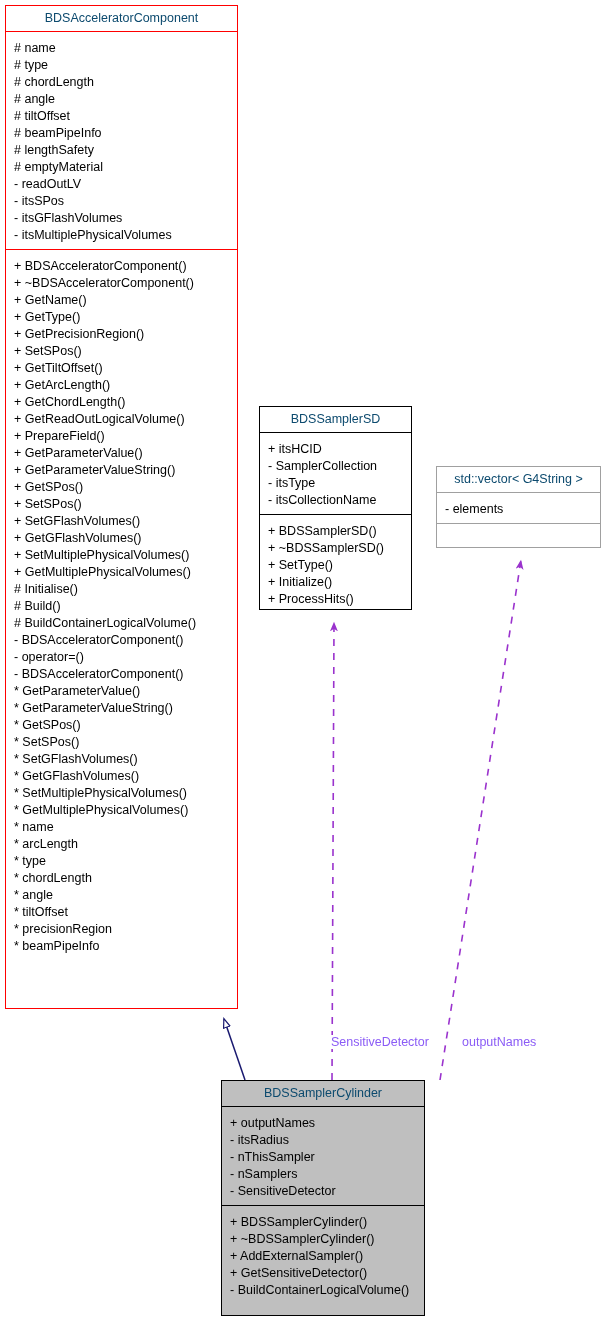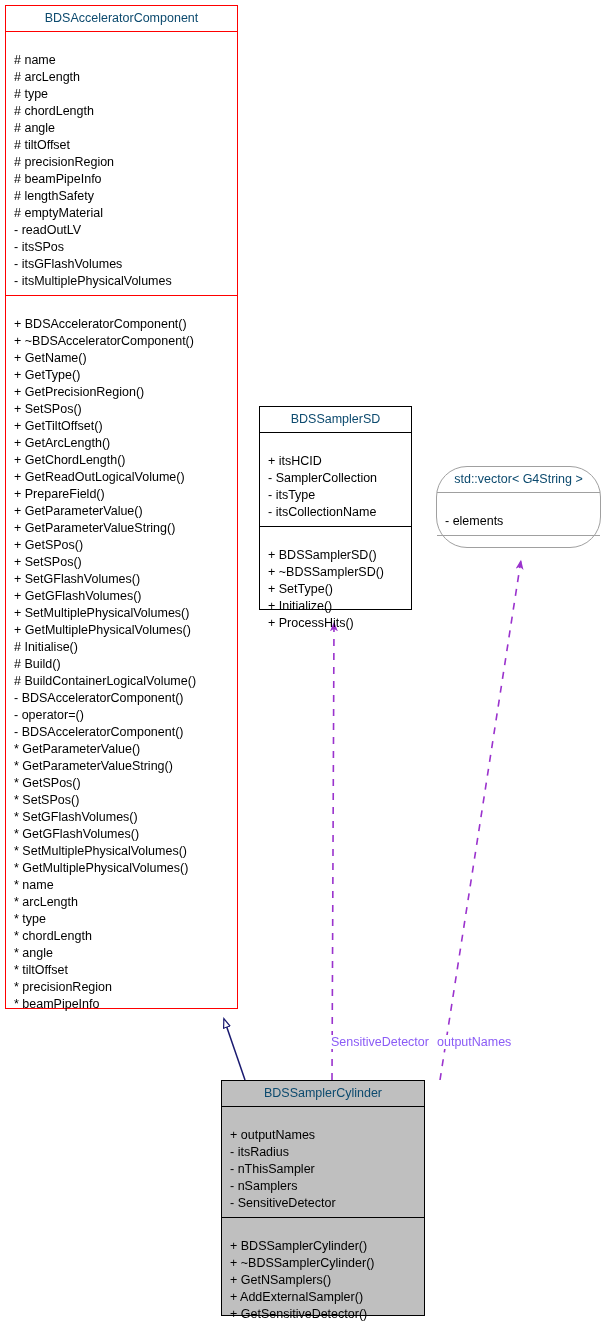--- a/index.html
+++ b/index.html
@@ -41,21 +41,21 @@
     font-size: 12.5px;
     line-height: 14px;
     color: #0c4a6e;
     padding: 5px 6px 6px 6px;
     white-space: nowrap;
     overflow: hidden;
   }
   .uml-compartment {
     box-sizing: border-box;
     border-top: 1px solid #000000;
-    padding: 20px 0 5px 0;
+    padding: 8px 0 5px 0;
   }
   .uml-compartment.empty-compartment {
     min-height: 22px;
   }
   .uml-row {
     font-size: 12.5px;
     line-height: 17px;
     color: #000000;
     padding: 0 6px 0 8px;
     white-space: nowrap;
@@ -121,32 +121,30 @@
     <g>
       <path d="M 332 1080 L 334 622" fill="none" stroke="#9a32cd" stroke-width="1.6" stroke-dasharray="7,7" marker-end="url(#solid-arrow)"></path>
     </g>
 
     <g>
       <path d="M 440 1080 L 521 560" fill="none" stroke="#9a32cd" stroke-width="1.6" stroke-dasharray="7,7" marker-end="url(#solid-arrow)"></path>
     </g>
   </svg>
 
   <div class="edge-label" style="left:330px; top:1035px;">SensitiveDetector</div>
-  <div class="edge-label" style="left:436px; top:1035px;text-align:right;">outputNames</div>
+  <div class="edge-label" style="left:461px; top:1035px;text-align:right;">outputNames</div>
 
   <div class="uml-node node-red" style="left:5px; top:5px; width:233px; height:1004px;">
     <div class="uml-title">BDSAcceleratorComponent</div>
     <div class="uml-compartment">
         <div class="uml-row"># name</div>
-        <div class="uml-row"># arcLength</div>
         <div class="uml-row"># type</div>
         <div class="uml-row"># chordLength</div>
         <div class="uml-row"># angle</div>
         <div class="uml-row"># tiltOffset</div>
-        <div class="uml-row"># precisionRegion</div>
         <div class="uml-row"># beamPipeInfo</div>
         <div class="uml-row"># lengthSafety</div>
         <div class="uml-row"># emptyMaterial</div>
         <div class="uml-row">- readOutLV</div>
         <div class="uml-row">- itsSPos</div>
         <div class="uml-row">- itsGFlashVolumes</div>
         <div class="uml-row">- itsMultiplePhysicalVolumes</div>
       </div>
     <div class="uml-compartment">
         <div class="uml-row">+ BDSAcceleratorComponent()</div>
@@ -203,40 +201,39 @@
       </div>
     <div class="uml-compartment">
         <div class="uml-row">+ BDSSamplerSD()</div>
         <div class="uml-row">+ ~BDSSamplerSD()</div>
         <div class="uml-row">+ SetType()</div>
         <div class="uml-row">+ Initialize()</div>
         <div class="uml-row">+ ProcessHits()</div>
       </div>
   </div>
 
-  <div class="uml-node node-grayborder" style="left:436px; top:466px; width:165px; height:82px;border-radius:31px;">
+  <div class="uml-node node-grayborder" style="left:436px; top:466px; width:165px; height:82px;">
     <div class="uml-title">std::vector&lt; G4String &gt;</div>
     <div class="uml-compartment">
         <div class="uml-row">- elements</div>
       </div>
     <div class="uml-compartment empty-compartment"></div>
   </div>
 
   <div class="uml-node node-grayfill" style="left:221px; top:1080px; width:204px; height:236px;">
     <div class="uml-title">BDSSamplerCylinder</div>
     <div class="uml-compartment">
         <div class="uml-row">+ outputNames</div>
         <div class="uml-row">- itsRadius</div>
         <div class="uml-row">- nThisSampler</div>
         <div class="uml-row">- nSamplers</div>
         <div class="uml-row">- SensitiveDetector</div>
       </div>
     <div class="uml-compartment">
         <div class="uml-row">+ BDSSamplerCylinder()</div>
         <div class="uml-row">+ ~BDSSamplerCylinder()</div>
-        <div class="uml-row">+ GetNSamplers()</div>
         <div class="uml-row">+ AddExternalSampler()</div>
         <div class="uml-row">+ GetSensitiveDetector()</div>
         <div class="uml-row">- BuildContainerLogicalVolume()</div>
       </div>
   </div>
 
 </div>
 
 </body></html>

